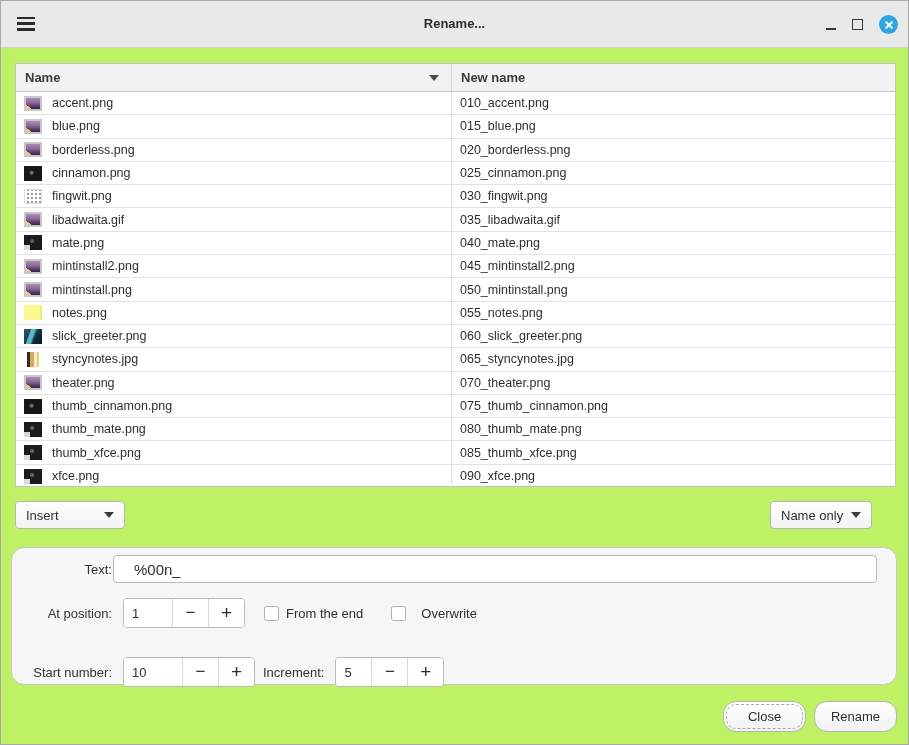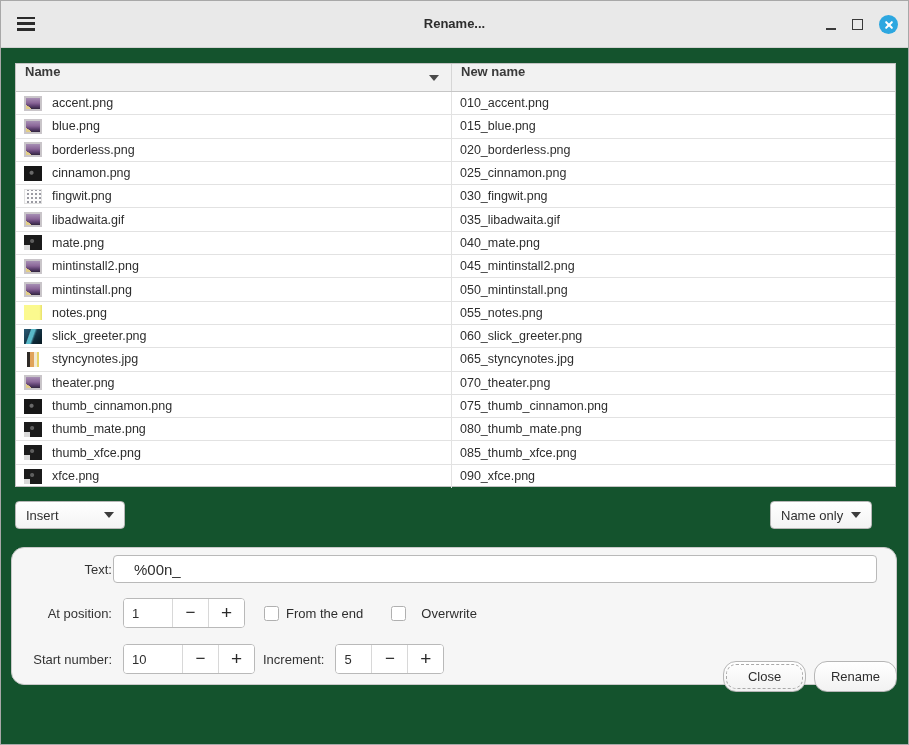--- a/index.html
+++ b/index.html
@@ -1,38 +1,38 @@
 <!DOCTYPE html>
 <html><head>
 <meta charset="utf-8">
 <style>
   * { margin:0; padding:0; box-sizing:border-box; }
   html,body { width:909px; height:745px; }
   body { font-family:"Liberation Sans","DejaVu Sans",sans-serif; background:#e8e8e8; }
 
-  .window { position:relative; width:909px; height:745px; background:#14532d; border:1px solid #a8a8a8; overflow:hidden; }
+  .window { position:relative; width:909px; height:745px; background:#bef264; border:1px solid #a8a8a8; overflow:hidden; }
 
   
   .titlebar { position:absolute; left:0; top:0; width:100%; height:47px; background:#e9e9e9; border-bottom:1px solid #d2d2d2; }
   .hamburger { position:absolute; left:16px; top:16px; width:18px; height:14px; cursor:pointer;
     background:linear-gradient(#2b2b2b 0 2.5px, transparent 2.5px 5.5px, #2b2b2b 5.5px 8.5px, transparent 8.5px 11.5px, #2b2b2b 11.5px 14px); }
   .win-title { position:absolute; left:0; right:0; top:15px; text-align:center; font-size:13px; font-weight:bold; color:#2d2d2d; }
   .win-controls { position:absolute; right:10px; top:0; height:47px; display:flex; align-items:center; gap:16px; }
   .btn-min { width:10px; height:2px; background:#3a3a3a; margin-top:8px; }
   .btn-max { width:11px; height:11px; border:1.5px solid #3a3a3a; background:transparent; }
   .btn-close { width:19px; height:19px; border-radius:50%; background:#2da7e0; position:relative; }
   .btn-close::before, .btn-close::after { content:""; position:absolute; left:4.5px; top:8.5px; width:10px; height:2px; background:#fff; border-radius:1px; }
   .btn-close::before { transform:rotate(45deg); }
   .btn-close::after { transform:rotate(-45deg); }
   .tb-btn { cursor:pointer; }
 
   
   .file-table { position:absolute; left:14px; top:62px; width:881px; height:424px; background:#fff; border:1px solid #c3c3c3; }
   .thead { display:flex; height:28px; background:#f2f2f2; border-bottom:1px solid #c6c6c6; font-weight:bold; font-size:13px; color:#3a3a3a; }
-  .th { display:flex; padding:0 9px; position:relative; }
+  .th { display:flex; align-items:center; padding:0 9px; position:relative; }
   .th-name { width:436px; border-right:1px solid #d6d6d6; }
   .th-new { flex:1; }
   .sort-arrow { position:absolute; right:12px; top:11px; width:0; height:0;
     border-left:5px solid transparent; border-right:5px solid transparent; border-top:6px solid #4a4a4a; }
   .tbody { }
   .trow { display:flex; height:23.3px; border-bottom:1px solid #e2e2e2; font-size:12.5px; color:#2e2e2e; }
   .trow:last-child { border-bottom:none; }
   .td-name { width:436px; border-right:1px solid #e2e2e2; display:flex; align-items:center; gap:10px; padding:0 8px; }
   .td-new { flex:1; display:flex; align-items:center; padding:0 8px; }
 
@@ -57,36 +57,36 @@
   
   .dropdown { position:absolute; top:500px; height:28px; background:linear-gradient(#ffffff,#f3f3f3); border:1px solid #b6b6b6; border-radius:4px;
     display:flex; align-items:center; justify-content:space-between; padding:8px 10px; font-size:13px; color:#2e2e2e; cursor:pointer; }
   .dd-insert { left:14px; width:110px; }
   .dd-scope { left:769px; width:102px; }
   .dd-arrow { width:0; height:0; border-left:5.5px solid transparent; border-right:5.5px solid transparent; border-top:6.5px solid #3c3c3c; }
 
   
   .options-panel { position:absolute; left:10px; top:546px; width:886px; height:138px; background:#f6f6f6; border:1px solid #c9c9c9; border-radius:13px; }
   .opt-row { position:absolute; left:0; width:100%; height:28px; display:flex; align-items:center; }
-  .row-text { top:7px; } .row-pos { top:51px; } .row-start { top:97px; }
+  .row-text { top:7px; } .row-pos { top:51px; } .row-start { top:110px; }
   .opt-label { width:100px; text-align:right; font-size:13px; color:#333; flex:0 0 auto; }
   .text-input { margin-left:1px; width:764px; height:28px; background:#fff; border:1px solid #b9b9b9; border-radius:4px; padding:0 20px; font-size:15px; color:#2e2e2e; font-family:inherit; outline:none; }
   .spin-group { margin-left:11px; display:flex; height:30px; border:1px solid #b9b9b9; border-radius:4px; background:#fff; overflow:hidden; }
   .spin-entry { border:none; outline:none; padding:0 8px; font-size:13px; color:#2e2e2e; font-family:inherit; background:#fff; }
   .spin-btn { width:36px; border:none; border-left:1px solid #d8d8d8; background:#fff; cursor:pointer; position:relative; font-size:17px; color:#2a2a2a; display:flex; align-items:center; justify-content:center; font-family:inherit; }
   .spin-minus::before { content:"\2212"; }
   .spin-plus::before { content:"+"; font-size:19px; }
   .w48 { width:48px; } .w58 { width:58px; } .w35 { width:35px; }
   .checkbox-wrap { display:flex; align-items:center; gap:7px; font-size:13px; color:#2e2e2e; cursor:pointer; }
   .cb-pos1 { margin-left:19px; } .cb-pos2 { margin-left:28px;gap:15px; }
   .checkbox { width:15px; height:15px; background:#fff; border:1px solid #b0b0b0; border-radius:2.5px; }
   .inc-label { margin-left:8px; font-size:13px; color:#333; }
 
   
-  .action-btn { position:absolute; top:660px; width:83px; height:31px; background:linear-gradient(#ffffff,#f2f2f2); border:1px solid #b6b6b6; border-radius:13px; font-size:13px; color:#2e2e2e; cursor:pointer; display:flex; align-items:center; justify-content:center; font-family:inherit; }
+  .action-btn { position:absolute; top:700px; width:83px; height:31px; background:linear-gradient(#ffffff,#f2f2f2); border:1px solid #b6b6b6; border-radius:13px; font-size:13px; color:#2e2e2e; cursor:pointer; display:flex; align-items:center; justify-content:center; font-family:inherit; }
   .btn-close-action { left:722px; outline:1px dashed #a9a9a9; outline-offset:-4px; }
   .btn-rename { left:813px; }
 </style>
 </head>
 <body>
 
 <div class="window">
 
   <div class="titlebar">
     <div class="hamburger tb-btn"></div>

